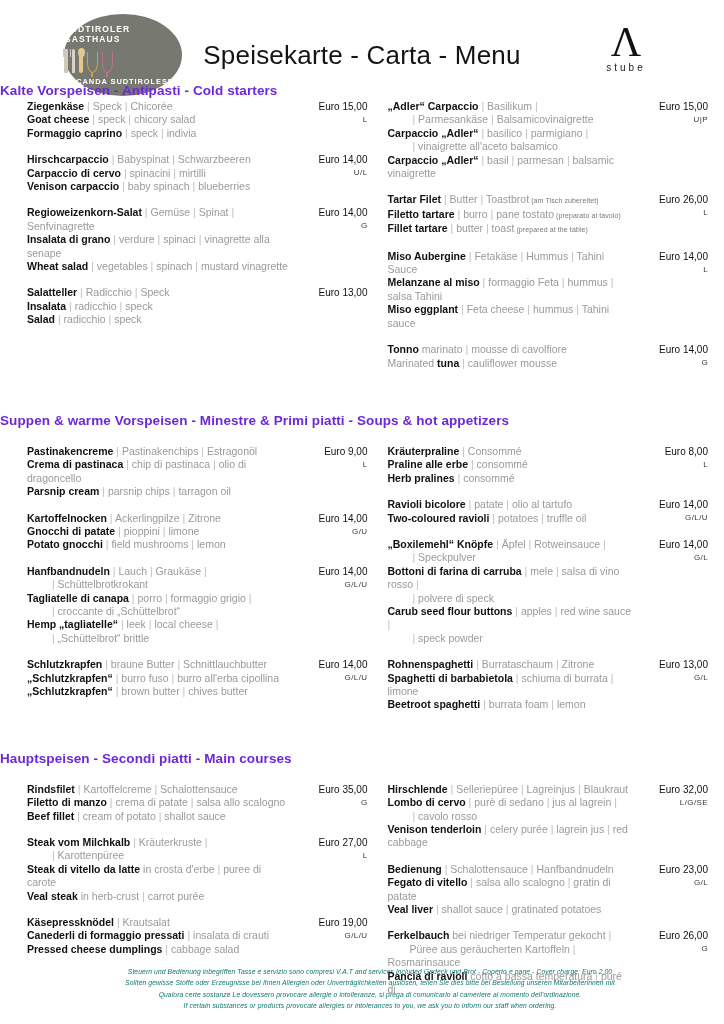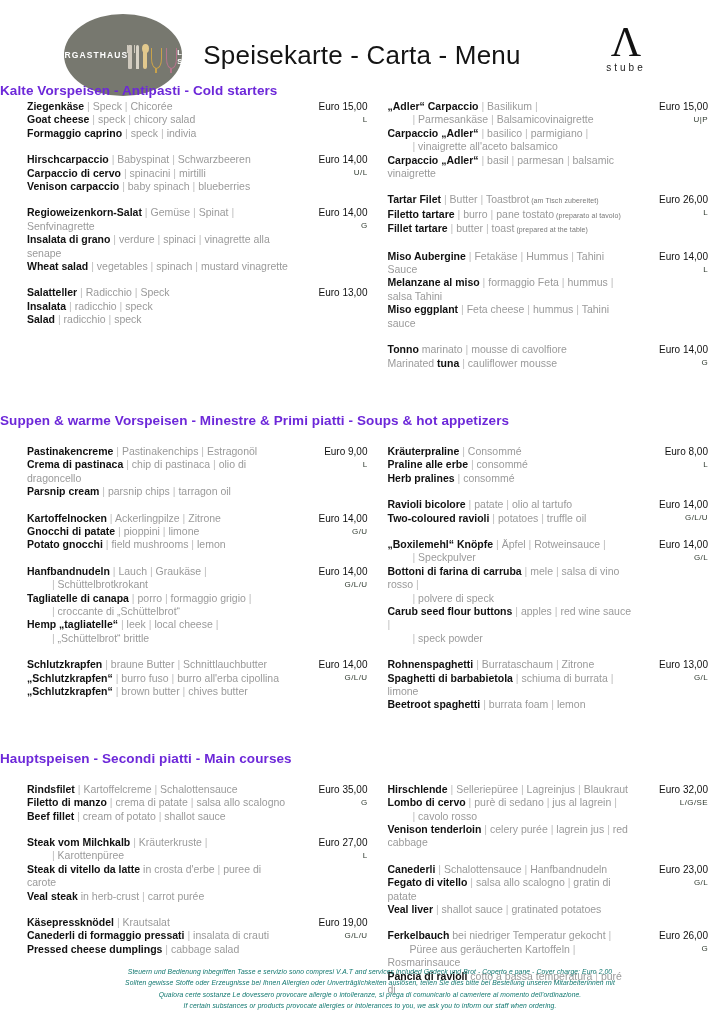--- a/index.html
+++ b/index.html
@@ -11,21 +11,21 @@
     overflow:hidden;
     position:relative;
   }
   .page{position:relative;width:724px;height:1024px;box-sizing:border-box;}
 
   
   .header{position:relative;height:100px;}
   .logo-badge{
     position:absolute;left:64px;top:14px;width:118px;height:82px;
     background:#77786f;border-radius:50%/50%;
-    display:flex;flex-direction:row;align-items:center;justify-content:center;
+    display:flex;flex-direction:column;justify-content:center;
     color:#fff;
   }
   .logo-badge .l1{font-size:8.5px;letter-spacing:1.1px;font-weight:600;line-height:10px;}
   .logo-badge .l2{font-size:8.5px;letter-spacing:1.1px;font-weight:600;line-height:11px;}
   .cutlery{display:flex;gap:4px;align-items:flex-end;height:26px;margin:2px 0 1px;}
   .cutlery i{display:block;}
   .fork{width:4px;height:24px;border-radius:1px;background:#cfc9bd;position:relative;}
   .fork:before{content:"";position:absolute;top:0;left:-1px;width:6px;height:8px;
      border-left:1px solid #cfc9bd;border-right:1px solid #cfc9bd;}
   .knife{width:3px;height:24px;background:#d8d3c6;border-radius:2px 2px 0 0;}
@@ -352,21 +352,21 @@
               <div class="ln"><b>Lombo di cervo</b><span class="sep"> | </span><span class="plain">purè di sedano</span><span class="sep"> | </span><span class="plain">jus al lagrein</span><span class="sep"> | </span><br><span class="ind"></span><span class="sep"> | </span><span class="plain">cavolo rosso</span></div>
               <div class="ln"><b>Venison tenderloin</b><span class="sep"> | </span><span class="plain">celery purée</span><span class="sep"> | </span><span class="plain">lagrein jus</span><span class="sep"> | </span><span class="plain">red cabbage</span></div>
             </div>
             <div class="meta">
               <div class="price">Euro 32,00</div>
               <div class="allergen">L/G/SE</div>
             </div>
           </div>
           <div class="item">
             <div class="lines">
-              <div class="ln"><b>Canederli</b><span class="sep"> | </span><span class="plain">Schalottensauce</span><span class="sep"> | </span><span class="plain">Hanfbandnudeln</span></div>
+              <div class="ln"><b>Bedienung</b><span class="sep"> | </span><span class="plain">Schalottensauce</span><span class="sep"> | </span><span class="plain">Hanfbandnudeln</span></div>
               <div class="ln"><b>Fegato di vitello</b><span class="sep"> | </span><span class="plain">salsa allo scalogno</span><span class="sep"> | </span><span class="plain">gratin di patate</span></div>
               <div class="ln"><b>Veal liver</b><span class="sep"> | </span><span class="plain">shallot sauce</span><span class="sep"> | </span><span class="plain">gratinated potatoes</span></div>
             </div>
             <div class="meta">
               <div class="price">Euro 23,00</div>
               <div class="allergen">G/L</div>
             </div>
           </div>
           <div class="item">
             <div class="lines">

